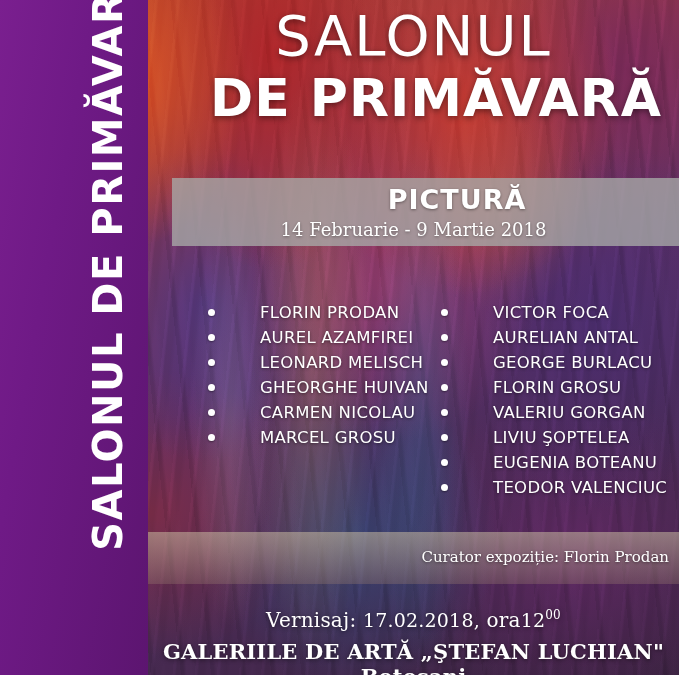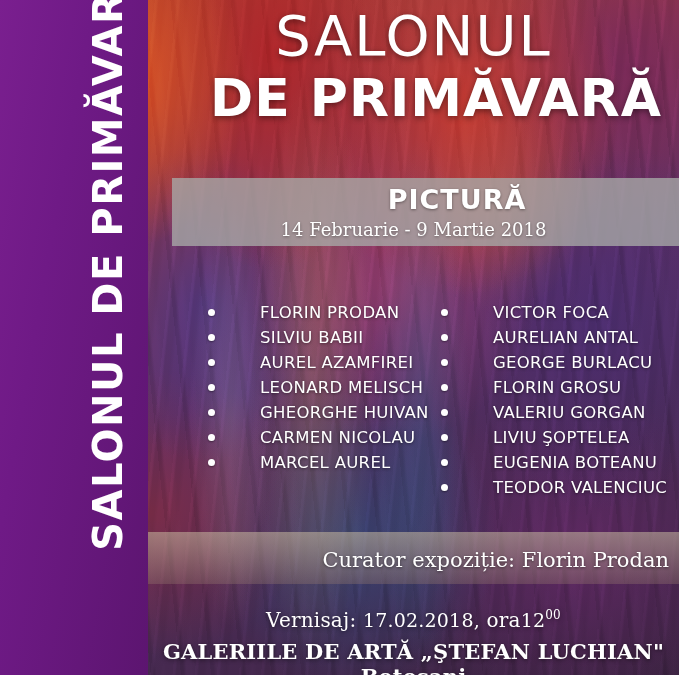--- a/index.html
+++ b/index.html
@@ -206,21 +206,21 @@
     height: 52px;
     background: linear-gradient(180deg, rgba(200,186,160,0.55), rgba(150,120,110,0.35));
   }
   .curator {
     position: absolute;
     top: 548px;
     left: 0;
     width: 521px;
     text-align: right;
     color: #ffffff;
-    font-size: 21px;
+    font-size: 15px;
     font-family: "DejaVu Serif", serif;
     text-shadow: 0 1px 3px rgba(0,0,0,0.5);
   }
 
   
   .footer {
     position: absolute;
     left: 0;
     top: 608px;
     width: 531px;
@@ -270,41 +270,37 @@
     <div class="dates">14 Februarie - 9 Martie 2018</div>
 
     <div class="artists">
       <div class="artist-col left">
         <div class="artist">
             <span class="bullet"></span>
             <span>FLORIN PRODAN</span>
           </div>
         <div class="artist">
             <span class="bullet"></span>
-            <span>SILVIU BABII</span>
-          </div>
-        <div class="artist">
-            <span class="bullet"></span>
             <span>AUREL AZAMFIREI</span>
           </div>
         <div class="artist">
             <span class="bullet"></span>
             <span>LEONARD MELISCH</span>
           </div>
         <div class="artist">
             <span class="bullet"></span>
             <span>GHEORGHE HUIVAN</span>
           </div>
         <div class="artist">
             <span class="bullet"></span>
             <span>CARMEN NICOLAU</span>
           </div>
         <div class="artist">
             <span class="bullet"></span>
-            <span>MARCEL AUREL</span>
+            <span>MARCEL GROSU</span>
           </div>
       </div>
       <div class="artist-col right">
         <div class="artist">
             <span class="bullet"></span>
             <span>VICTOR FOCA</span>
           </div>
         <div class="artist">
             <span class="bullet"></span>
             <span>AURELIAN ANTAL</span>

